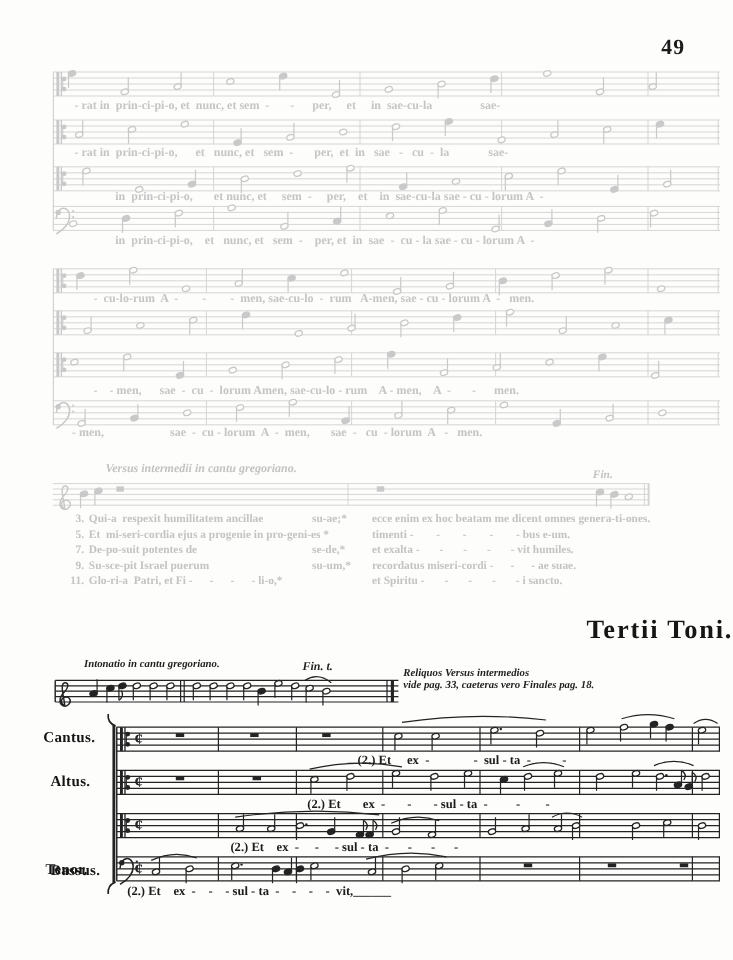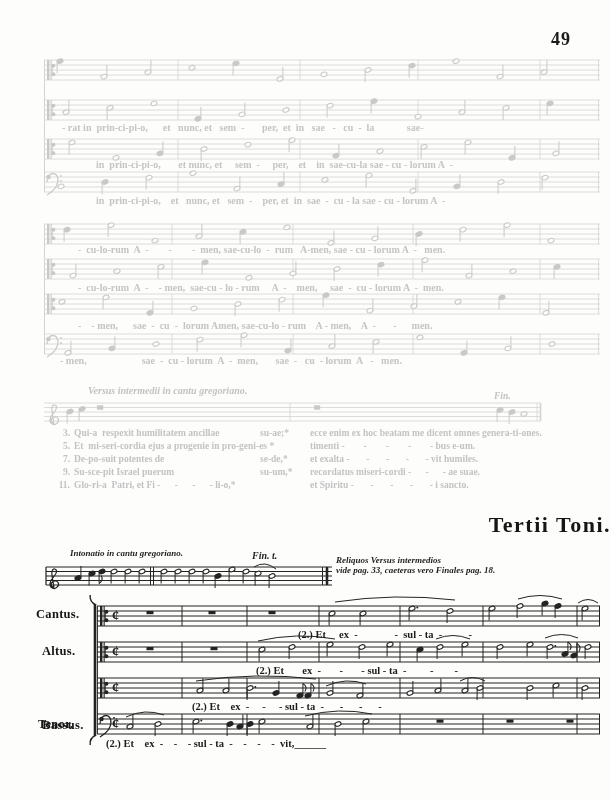--- a/index.html
+++ b/index.html
@@ -513,26 +513,26 @@
       <ellipse cx="338" cy="724" rx="3.1" ry="2.2" transform="rotate(-18 338 724)" fill="#fdfdfc" stroke="#232323" stroke-width="1.1"></ellipse>
       <line x1="335.1" y1="725" x2="335.1" y2="736" stroke="#232323" stroke-width="1"></line>
       <ellipse cx="366" cy="721.5" rx="3.1" ry="2.2" transform="rotate(-18 366 721.5)" fill="#fdfdfc" stroke="#232323" stroke-width="1.1"></ellipse>
       <line x1="363.1" y1="722.5" x2="363.1" y2="733.5" stroke="#232323" stroke-width="1"></line>
       <path d="M126,717 Q145,708 164,715" stroke="#232323" stroke-width="1" fill="none"></path>
       <path d="M305,716 Q338.5,707 372,714" stroke="#232323" stroke-width="1" fill="none"></path>
     </svg>
 
   <div class="t pagenum" style="left:551px;top:30px;">49</div>
 
+  <div class="t fadedtxt" style="left:62px;top:84px;">- rat in  prin-ci-pi-o, et  nunc, et sem  -       -      per,     et     in  sae-cu-la                sae-</div>
   <div class="t fadedtxt" style="left:62px;top:123px;">- rat in  prin-ci-pi-o,      et   nunc, et   sem  -       per,  et  in   sae   -   cu  -  la             sae-</div>
   <div class="t fadedtxt" style="left:96px;top:160px;">in  prin-ci-pi-o,       et nunc, et     sem  -     per,    et    in  sae-cu-la sae - cu - lorum A  -</div>
   <div class="t fadedtxt" style="left:96px;top:196px;">in  prin-ci-pi-o,    et   nunc, et   sem  -    per, et  in  sae  -  cu - la sae - cu - lorum A  -</div>
 
   <div class="t fadedtxt" style="left:78px;top:245px;">-  cu-lo-rum  A  -        -        -  men, sae-cu-lo  -  rum   A-men, sae - cu - lorum A  -   men.</div>
-  <div class="t fadedtxt" style="left:78px;top:283px;">-  cu-lo-rum  A  -    - men,  sae-cu - lo - rum     A  -    men,     sae  -  cu - lorum A  -  men.</div>
   <div class="t fadedtxt" style="left:78px;top:321px;">-    - men,      sae  -  cu  -  lorum Amen, sae-cu-lo - rum    A - men,    A  -       -      men.</div>
   <div class="t fadedtxt" style="left:60px;top:356px;">- men,                      sae  -  cu - lorum  A  -  men,       sae  -   cu  - lorum  A   -   men.</div>
 
   <div class="t fadedit" style="left:88px;top:386px;font-size:10px;">Versus intermedii in cantu gregoriano.</div>
   <div class="t fadedit" style="left:494px;top:392px;font-size:9.5px;">Fin.</div>
 
   <div class="t verse" style="left:54px;top:429px;width:16px;text-align:right;">3.</div>
   <div class="t verse" style="left:74px;top:429px;">Qui-a  respexit humilitatem ancillae</div>
   <div class="t verse" style="left:260px;top:429px;">su-ae;*</div>
   <div class="t verse" style="left:310px;top:429px;">ecce enim ex hoc beatam me dicent omnes genera-ti-ones.</div>

